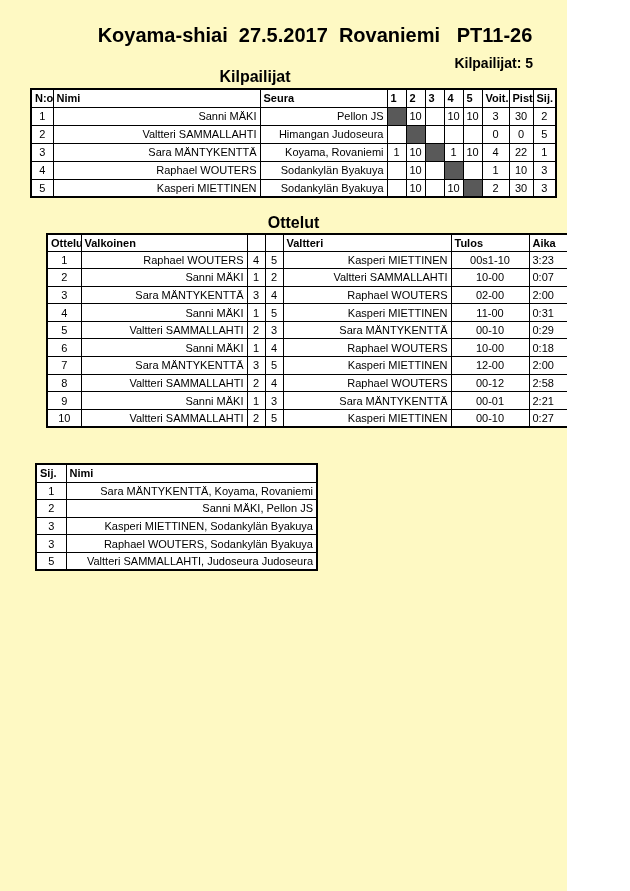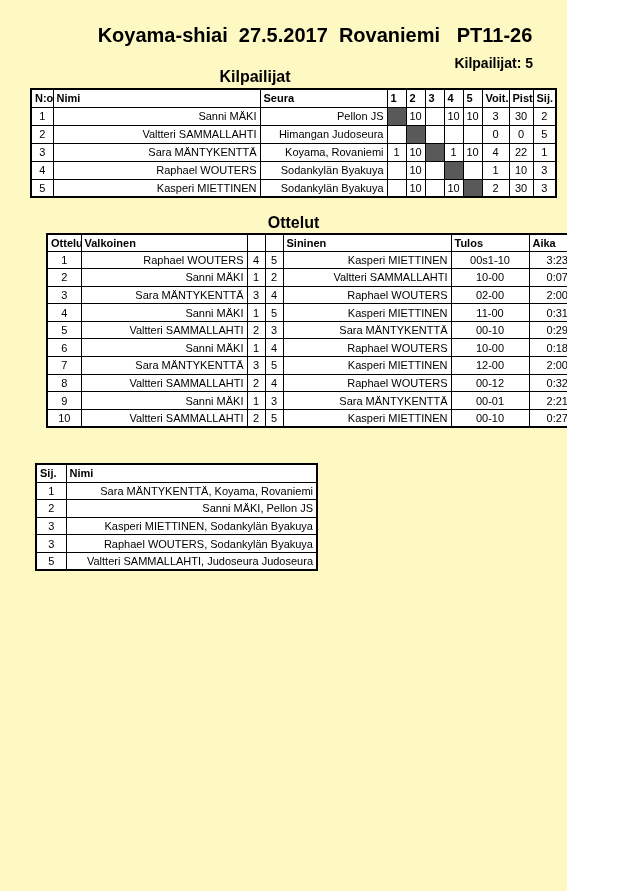--- a/index.html
+++ b/index.html
@@ -26,21 +26,21 @@
   .t-table { top: 463px; left: 35px; width: 281px; }
 
   .k-table th, .k-table td { height: 18px; }
   .o-table th { height: 17px; }
   .o-table td { height: 17.6px; }
   .t-table th { height: 18px; }
   .t-table td { height: 17.6px; }
 
   .l { text-align: right; padding-left: 12px; }
   .c { text-align: center; }
-  .r { text-align: right; padding-right: 5px; }
+  .r { text-align: left; padding-right: 5px; }
   .self { background: #595959; }
 </style>
 </head>
 <body>
 
 <div class="page">
 
   <div class="title">Koyama-shiai  27.5.2017  Rovaniemi   PT11-26</div>
   <div class="count">Kilpailijat: 5</div>
 
@@ -153,21 +153,21 @@
       <col style="width:168px">
         <col style="width:78px">
         <col style="width:45px">
     </colgroup>
     <thead>
       <tr>
         <th>Ottelu</th>
         <th>Valkoinen</th>
         <th></th>
         <th></th>
-        <th>Sininen</th>
+        <th>Valtteri</th>
         <th>Tulos</th>
         <th>Aika</th>
       </tr>
     </thead>
     <tbody>
       <tr>
         <td class="c">1</td>
         <td class="l">Raphael WOUTERS</td>
         <td class="c">4</td>
         <td class="c">5</td>
@@ -229,21 +229,21 @@
         <td class="c">12-00</td>
         <td class="r">2:00</td>
       </tr>
       <tr>
         <td class="c">8</td>
         <td class="l">Valtteri SAMMALLAHTI</td>
         <td class="c">2</td>
         <td class="c">4</td>
         <td class="l">Raphael WOUTERS</td>
         <td class="c">00-12</td>
-        <td class="r">0:32</td>
+        <td class="r">2:58</td>
       </tr>
       <tr>
         <td class="c">9</td>
         <td class="l">Sanni MÄKI</td>
         <td class="c">1</td>
         <td class="c">3</td>
         <td class="l">Sara MÄNTYKENTTÄ</td>
         <td class="c">00-01</td>
         <td class="r">2:21</td>
       </tr>

